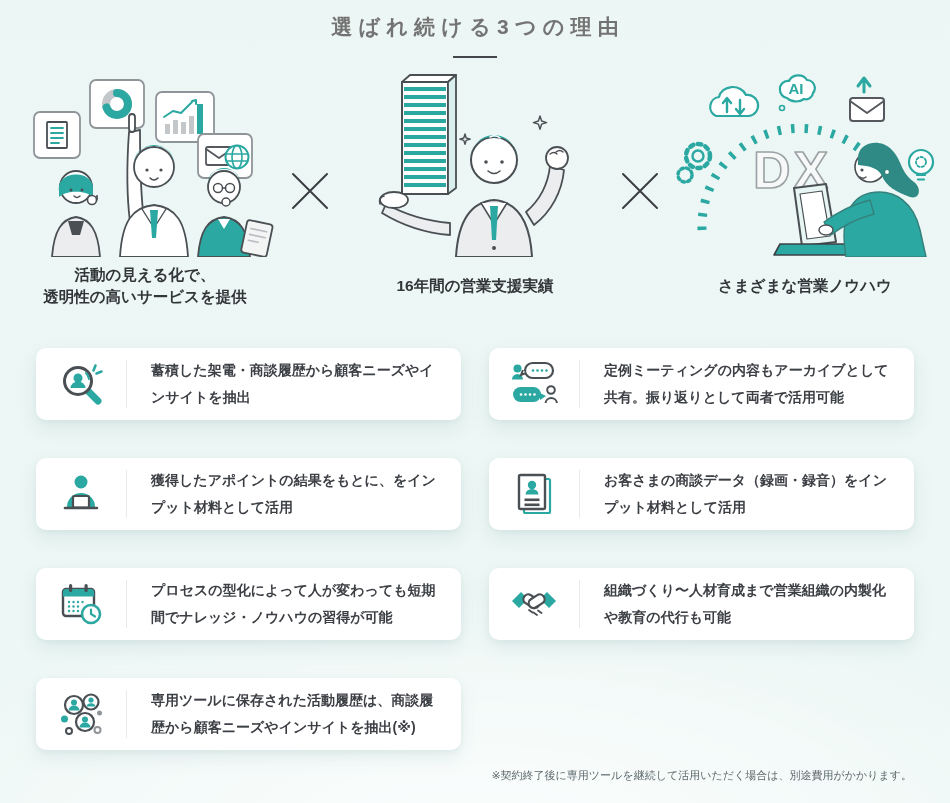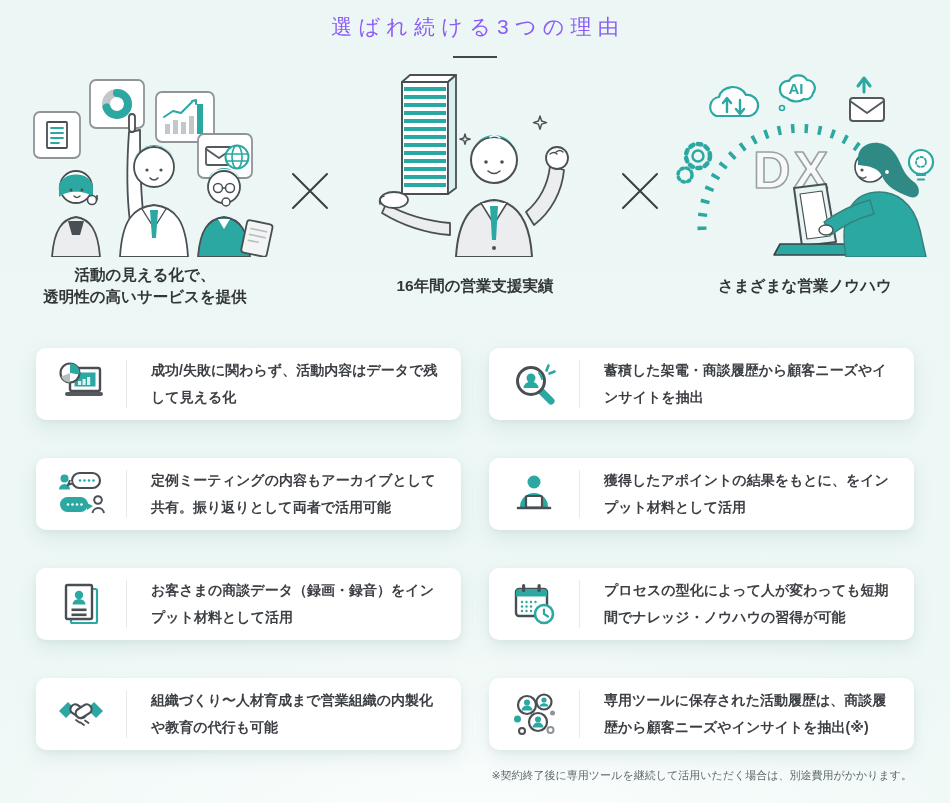--- a/index.html
+++ b/index.html
@@ -7,21 +7,21 @@
   body {
     font-family:"Liberation Sans","DejaVu Sans",sans-serif;
     background:
       radial-gradient(120% 55% at 50% 104%, rgba(255,255,255,.8) 0%, rgba(255,255,255,0) 55%),
       linear-gradient(180deg,#ecf6f4 0%,#edf7f5 70%,#eef8f6 100%);
     color:#3d4045;
   }
   .section { padding-top:13px; }
 
   .page-title {
-    text-align:center; font-size:21px; font-weight:400; color:#8b5cf6;
+    text-align:center; font-size:21px; font-weight:700; color:#737373;
     letter-spacing:.30em; text-indent:.30em; line-height:27px;
   }
   .title-underline { width:44px; height:2px; background:#43474c; margin:16px auto 0; }
 
   .reasons-row { display:flex; justify-content:center; align-items:flex-start; margin-top:14px; }
   .reason { width:270px; display:flex; flex-direction:column; align-items:center; }
   .reason-illustration { width:262px; height:185px; }
   .reason-caption {
     margin-top:6px; height:46px; display:flex; flex-direction:column; justify-content:center;
     font-size:15.5px; font-weight:bold; color:#333639; text-align:center; line-height:22px;
@@ -236,37 +236,20 @@
       </svg>
       <div class="reason-caption">
         <span>さまざまな営業ノウハウ</span>
         <span></span>
       </div>
     </div>
   </div>
 
   <div class="cards-grid">
 
-    <div class="feature-card">
-      <div class="card-icon-zone">
-        <svg width="48" height="48" viewBox="0 0 48 48">
-          <rect x="13" y="8" width="30" height="23" rx="2" fill="#fff" stroke="#4a4f54" stroke-width="2.4"></rect>
-          <rect x="17.5" y="12.5" width="21" height="14" fill="#2aa8a1"></rect>
-          <rect x="21" y="21" width="3.2" height="4" fill="#ddf0ee"></rect>
-          <rect x="25.5" y="19" width="3.2" height="6" fill="#ddf0ee"></rect>
-          <rect x="30" y="17" width="3.2" height="8" fill="#ddf0ee"></rect>
-          <rect x="8" y="32" width="38" height="4" rx="2" fill="#55585c"></rect>
-          <circle cx="13" cy="13" r="9.5" fill="#fff" stroke="#4a4f54" stroke-width="2.2"></circle>
-          <path d="M13 13 L13 3.5 A9.5 9.5 0 0 1 22.4 14.5 Z" fill="#2aa8a1"></path>
-          <path d="M13 13 L4.2 16.5 A9.5 9.5 0 0 0 13 22.5 Z" fill="#b9bdc0"></path>
-        </svg>
-      </div>
-      <div class="card-divider"></div>
-      <p class="card-text">成功/失敗に関わらず、活動内容はデータで残して見える化</p>
-    </div>
 
     <div class="feature-card">
       <div class="card-icon-zone">
         <svg width="48" height="48" viewBox="0 0 48 48">
           <line x1="31" y1="31" x2="41" y2="41" stroke="#2aa8a1" stroke-width="7" stroke-linecap="round"></line>
           <circle cx="21" cy="21" r="13.5" fill="#fff" stroke="#4a4f54" stroke-width="3"></circle>
           <path d="M29 13 a11 11 0 0 1 3 6" fill="none" stroke="#2aa8a1" stroke-width="2" stroke-linecap="round"></path>
           <circle cx="21" cy="18" r="4.5" fill="#2aa8a1"></circle>
           <path d="M13.5 28 a7.5 6.5 0 0 1 15 0 z" fill="#2aa8a1"></path>
           <path d="M38.5 5.5 l-2 5 M44.5 11.5 l-5 2" stroke="#2aa8a1" stroke-width="2.6" stroke-linecap="round"></path>

